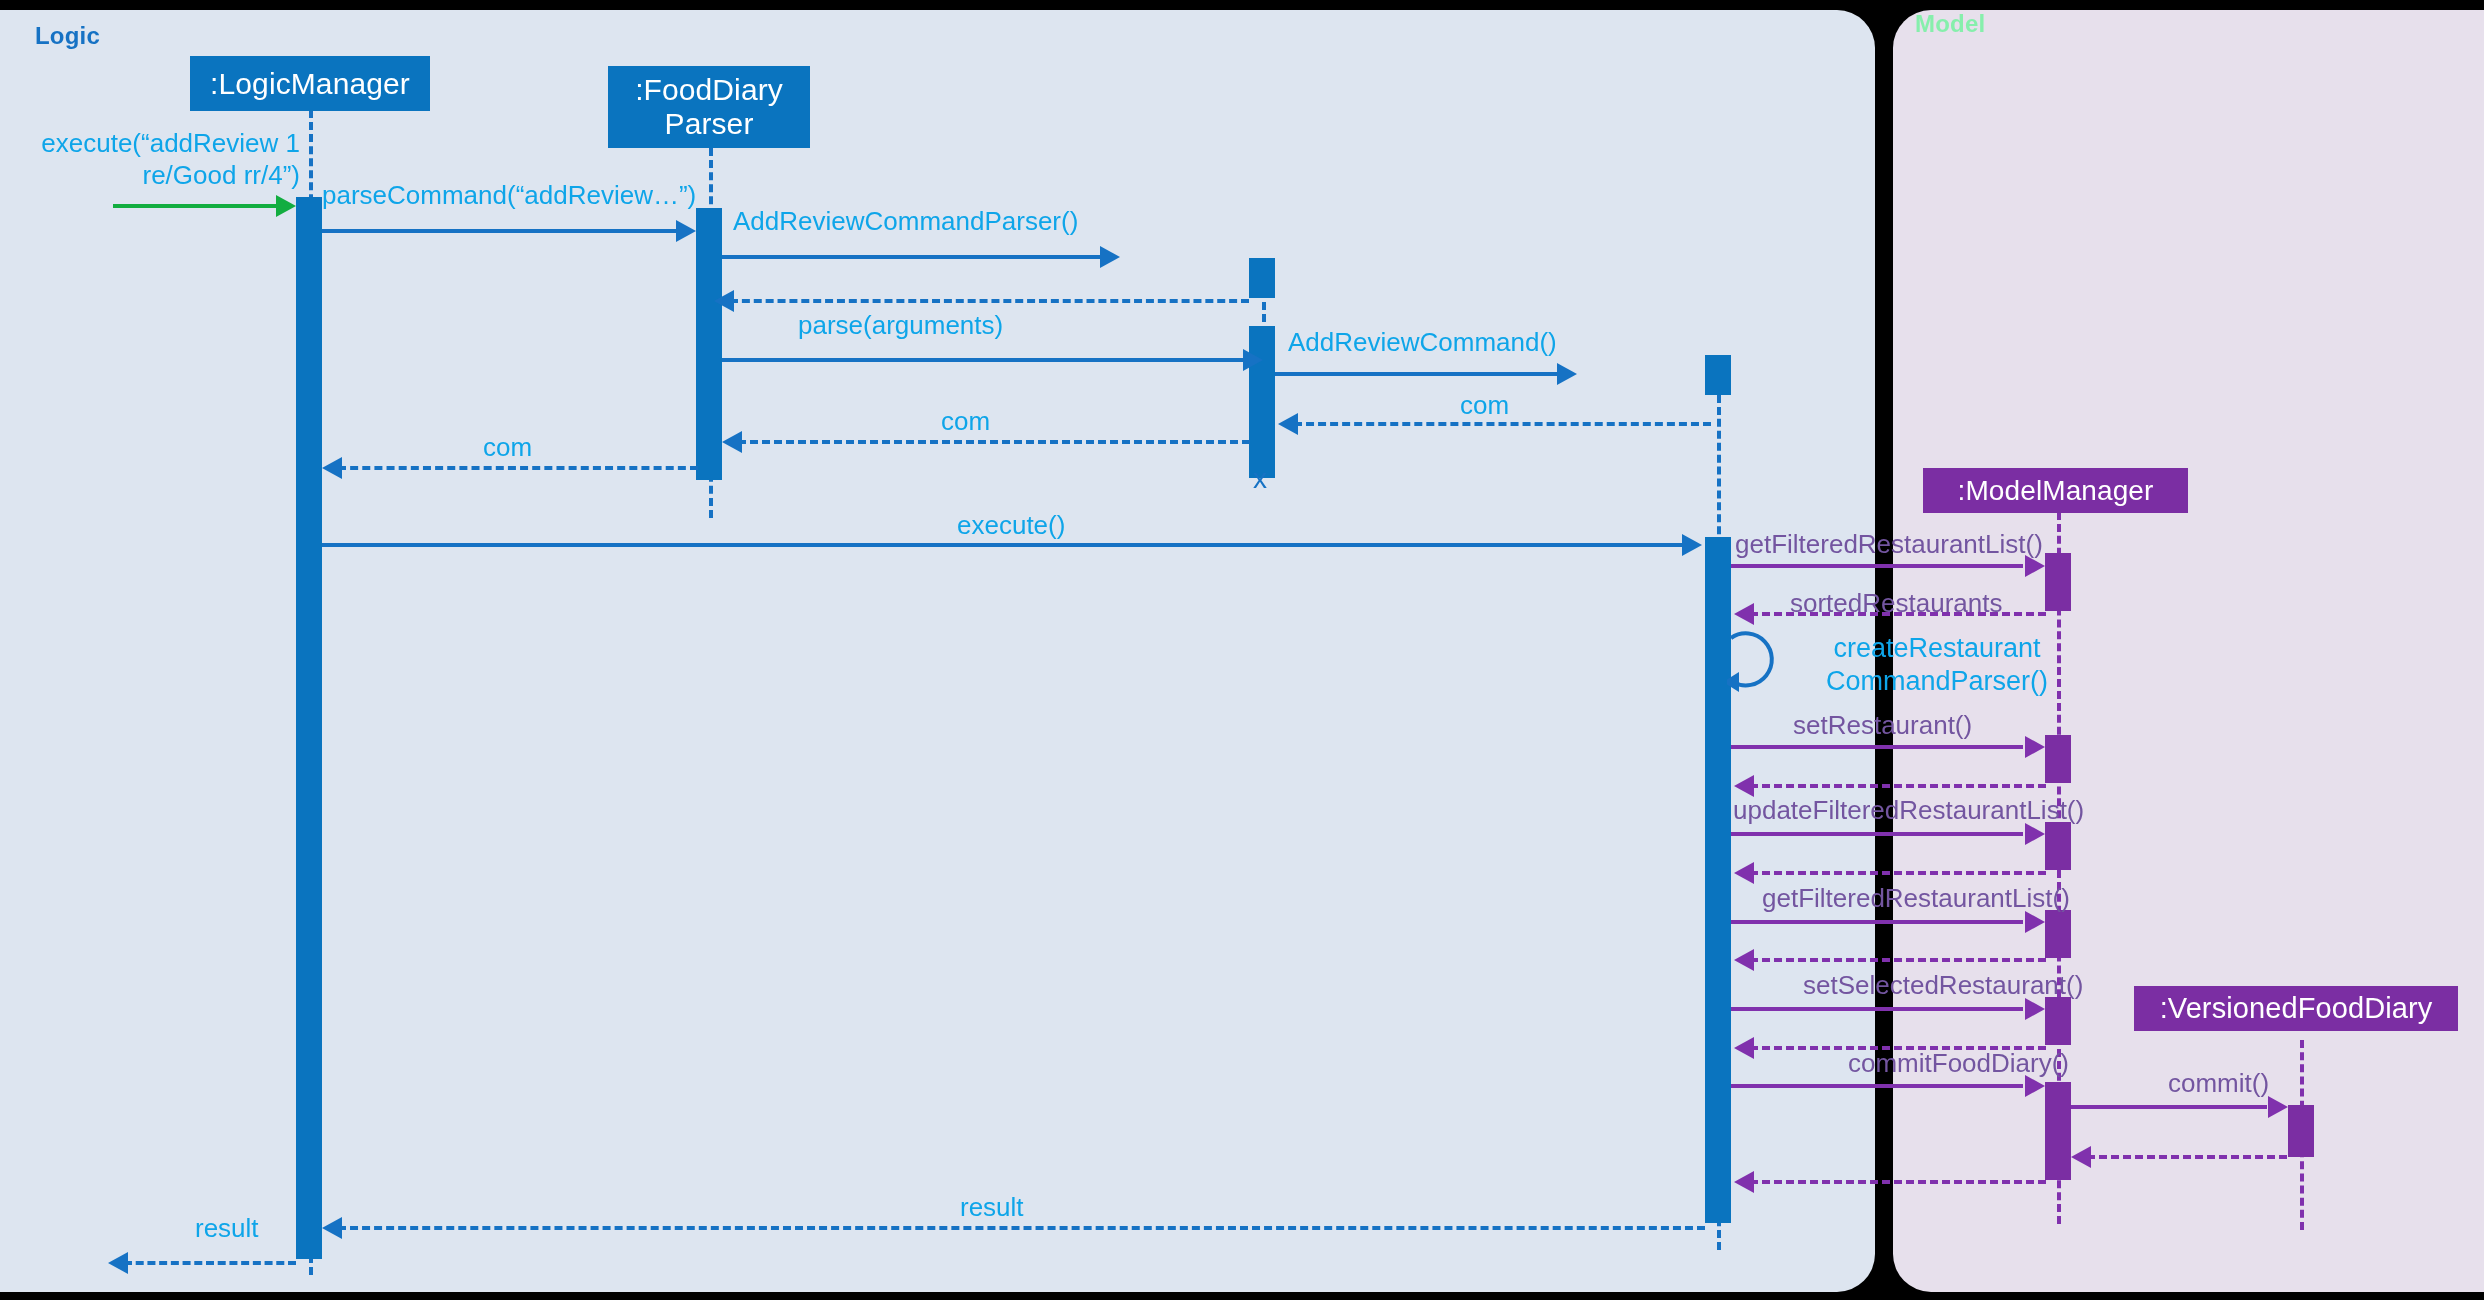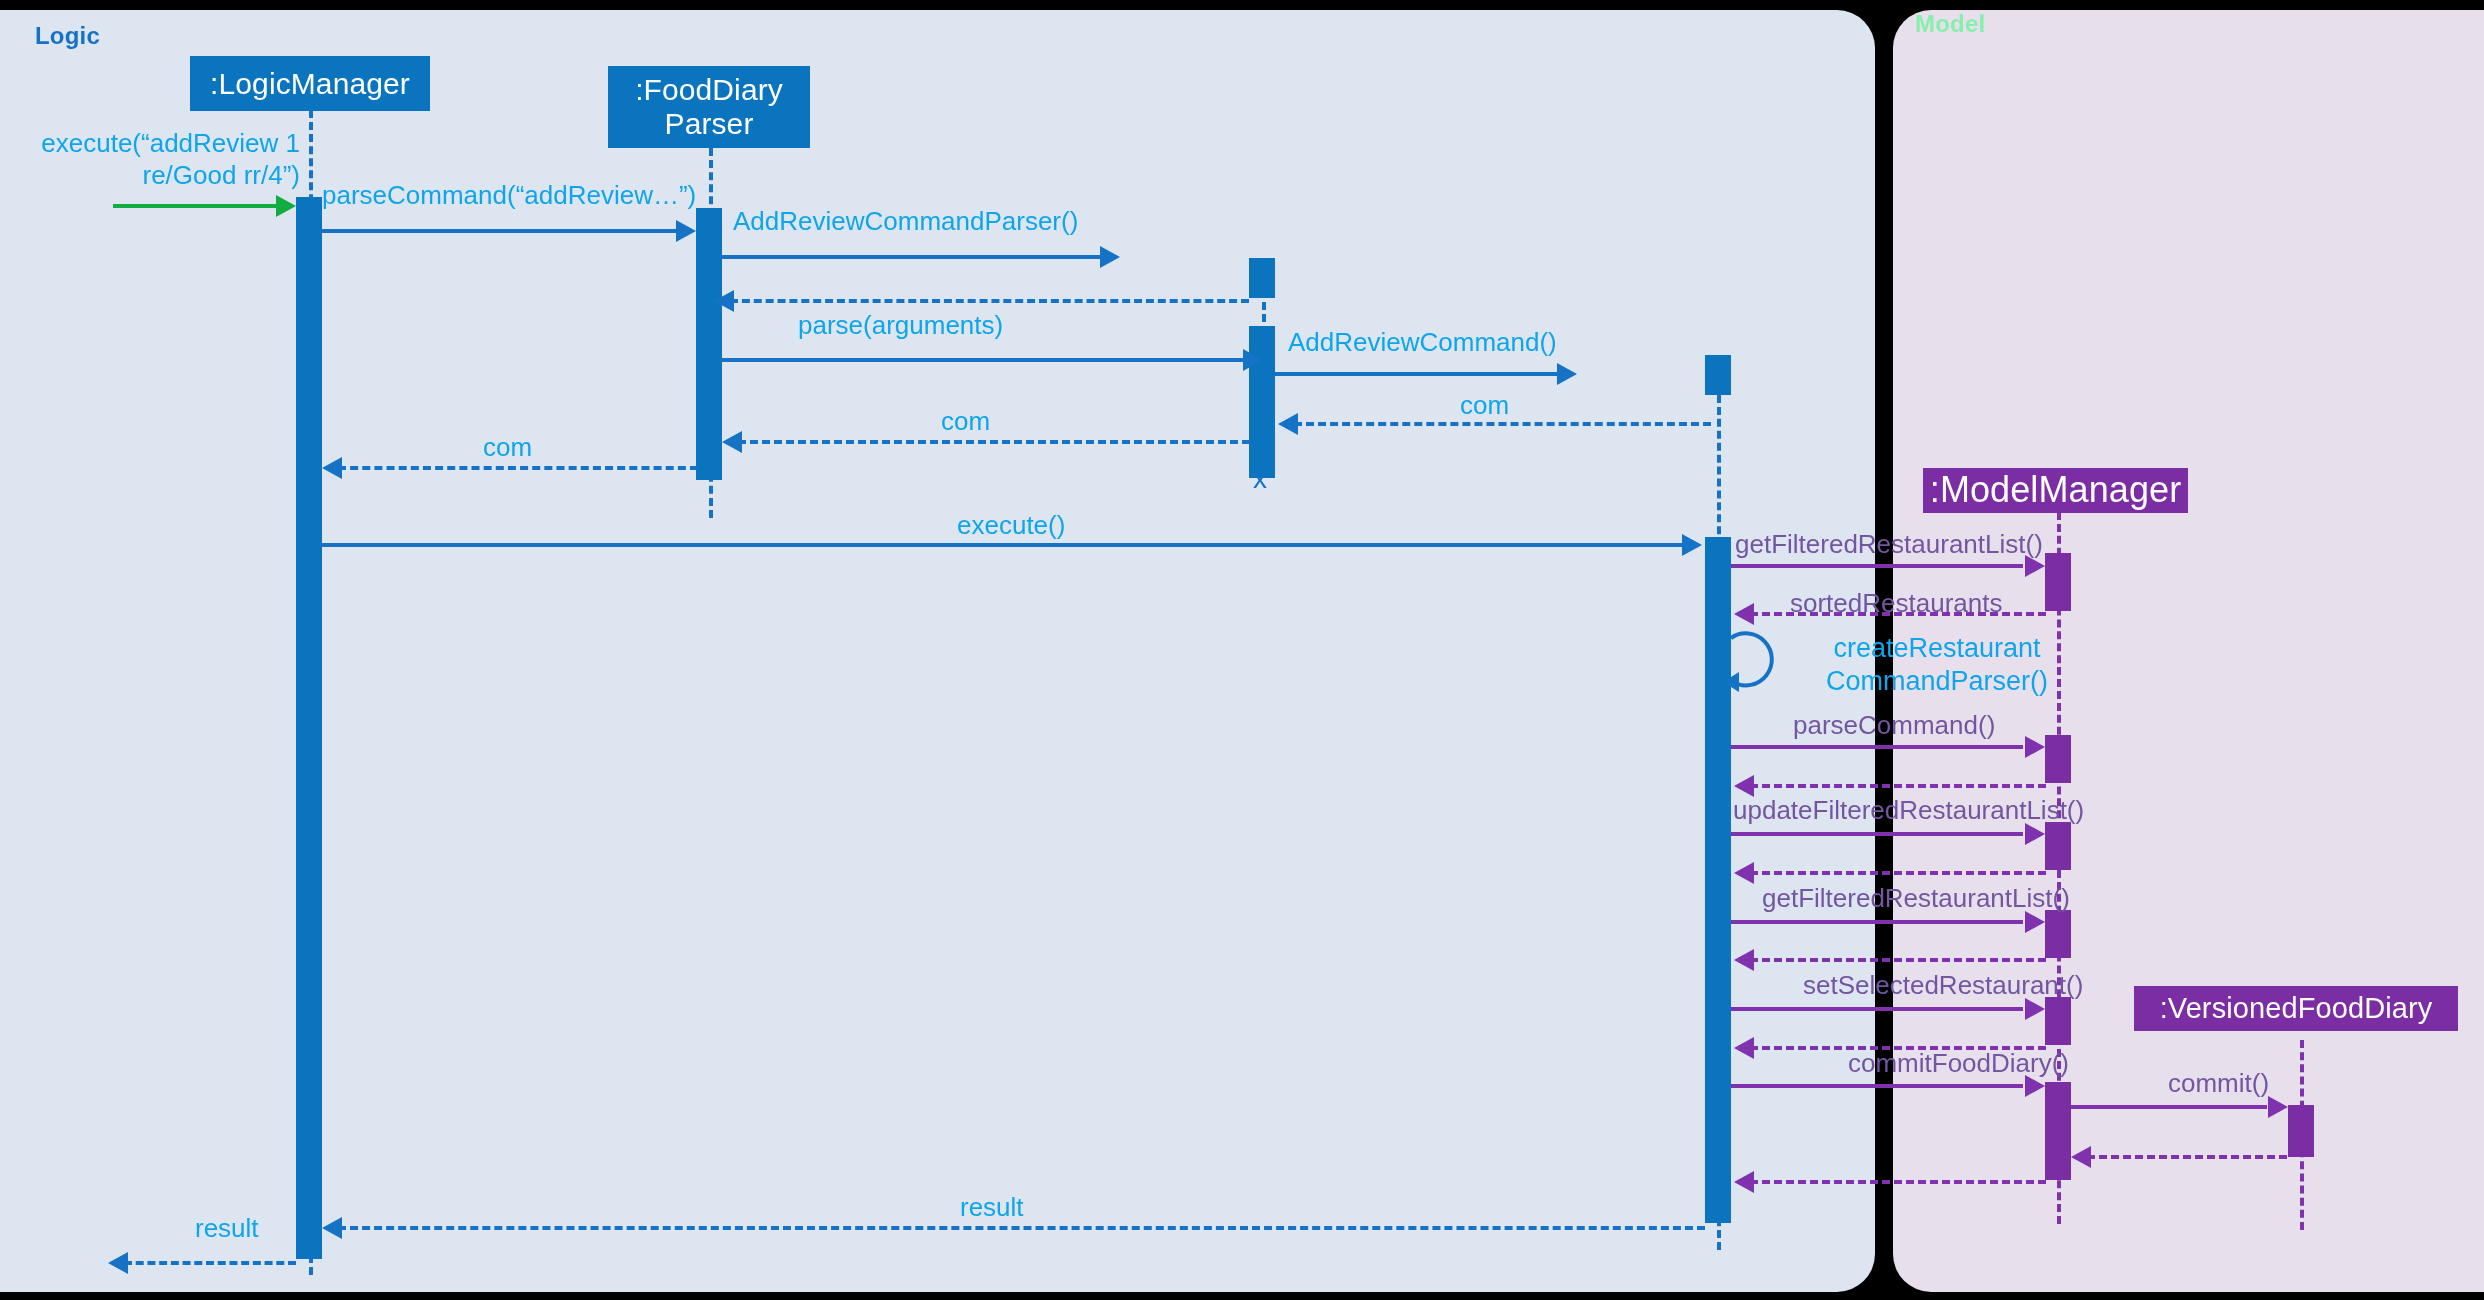--- a/index.html
+++ b/index.html
@@ -172,21 +172,21 @@
       <span>:FoodDiary
 Parser</span>
     </div>
 
   <div class="part-box part-blue" style="left:190px;  top:56px;  width:240px; height:55px;">
       <span>:LogicManager</span>
     </div>
 
 
 
-  <div class="part-box part-purple" style="left:1923px; top:468px; width:265px; height:45px; font-size:36px;text-align:right;">
+  <div class="part-box part-purple" style="left:1923px; top:468px; width:265px; height:45px; font-size:28px;text-align:right;">
       <span>:ModelManager</span>
     </div>
 
   <div class="part-box part-purple" style="left:2134px; top:986px; width:324px; height:45px; font-size:29px;">
       <span>:VersionedFoodDiary</span>
     </div>
 
   <div class="mlabel lbl-blue lbl-right" style="left:10px; top:128px; width:290px;">execute(“addReview 1
 re/Good rr/4”)</div>
   <div class="msg m-green" style="left:113px; top:204px; width:167px;"></div>
@@ -237,21 +237,21 @@
   <div class="msg m-purple dash" style="left:1750px; top:612px; width:296px;"></div>
   <div class="arw arw-l-purple" style="left:1734px; top:603px;"></div>
 
   <svg class="self-loop" style="left:1727px; top:630px;" width="62" height="62" viewBox="0 0 62 62">
     <path d="M4,8 A26,26 0 1 1 6,52" fill="none" stroke="#1672c4" stroke-width="4"></path>
     <polygon points="12,42 12,62 -4,52" fill="#1672c4"></polygon>
   </svg>
   <div class="mlabel lbl-blue lbl-center" style="left:1787px; top:632px; width:300px; font-size:27px;">createRestaurant
 CommandParser()</div>
 
-  <div class="mlabel lbl-purple" style="left:1793px; top:710px;">parseCommand()</div>
+  <div class="mlabel lbl-purple" style="left:1793px; top:710px;">setRestaurant()</div>
   <div class="msg m-purple" style="left:1731px; top:745px; width:292px;"></div>
   <div class="arw arw-r-purple" style="left:2025px; top:736px;"></div>
 
   <div class="msg m-purple dash" style="left:1750px; top:784px; width:296px;"></div>
   <div class="arw arw-l-purple" style="left:1734px; top:775px;"></div>
 
   <div class="mlabel lbl-purple" style="left:1733px; top:795px;">updateFilteredRestaurantList()</div>
   <div class="msg m-purple" style="left:1731px; top:832px; width:292px;"></div>
   <div class="arw arw-r-purple" style="left:2025px; top:823px;"></div>
 

